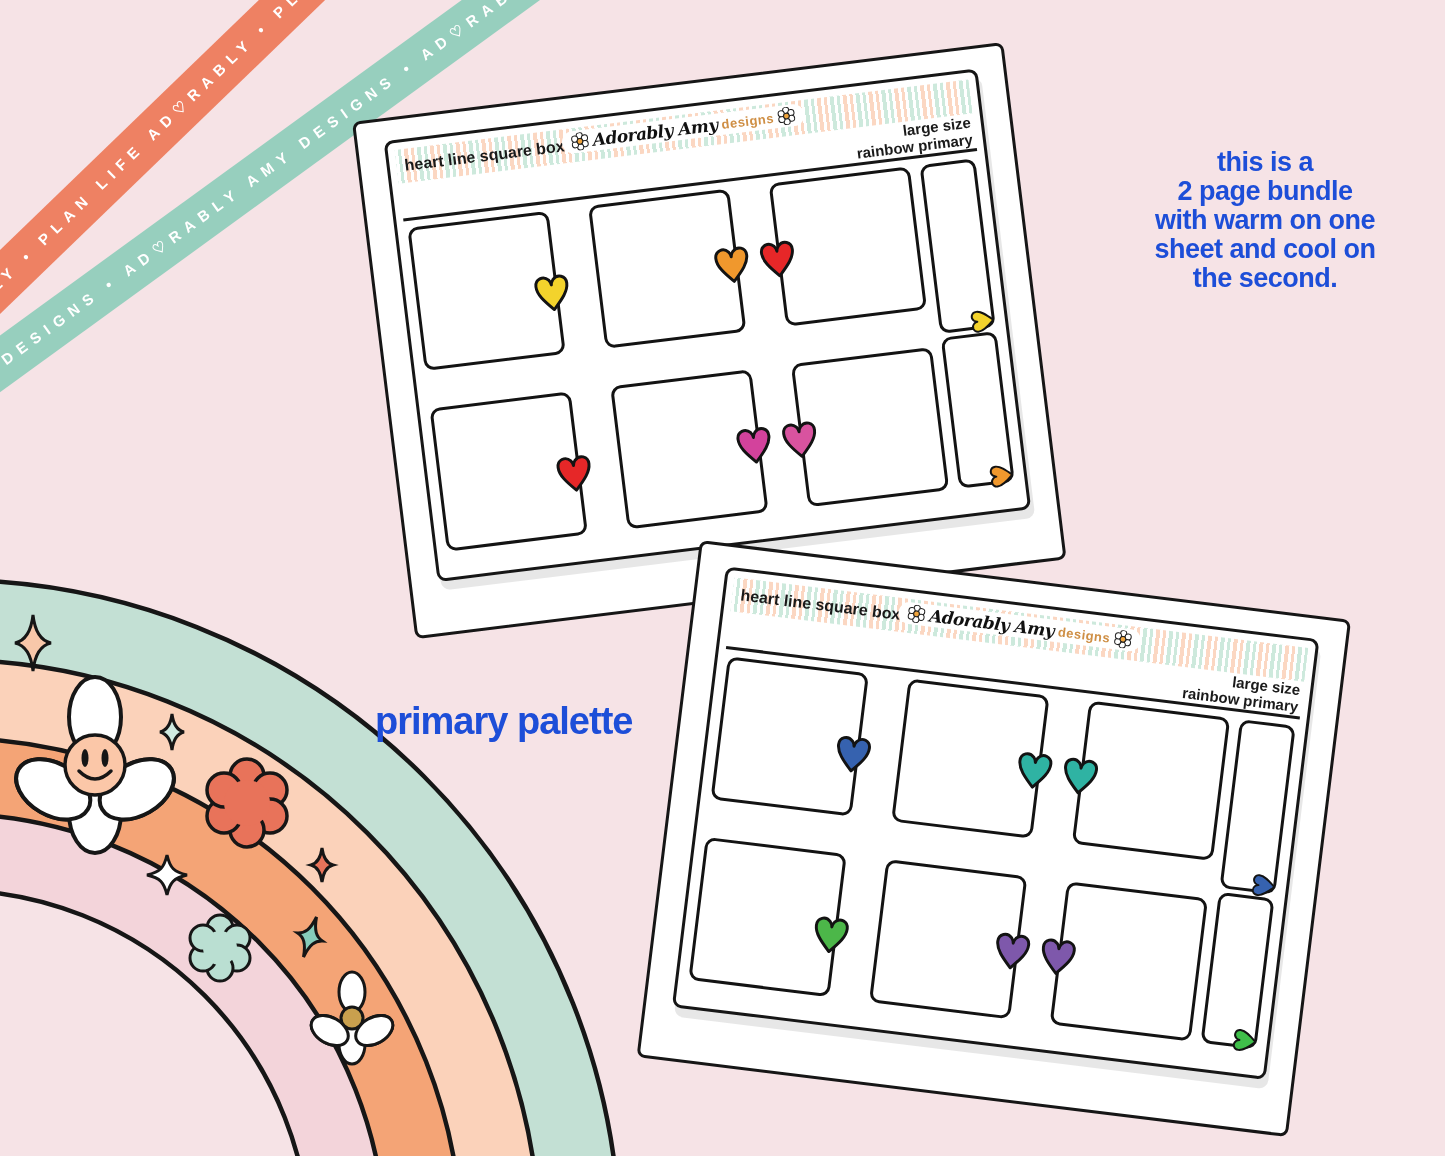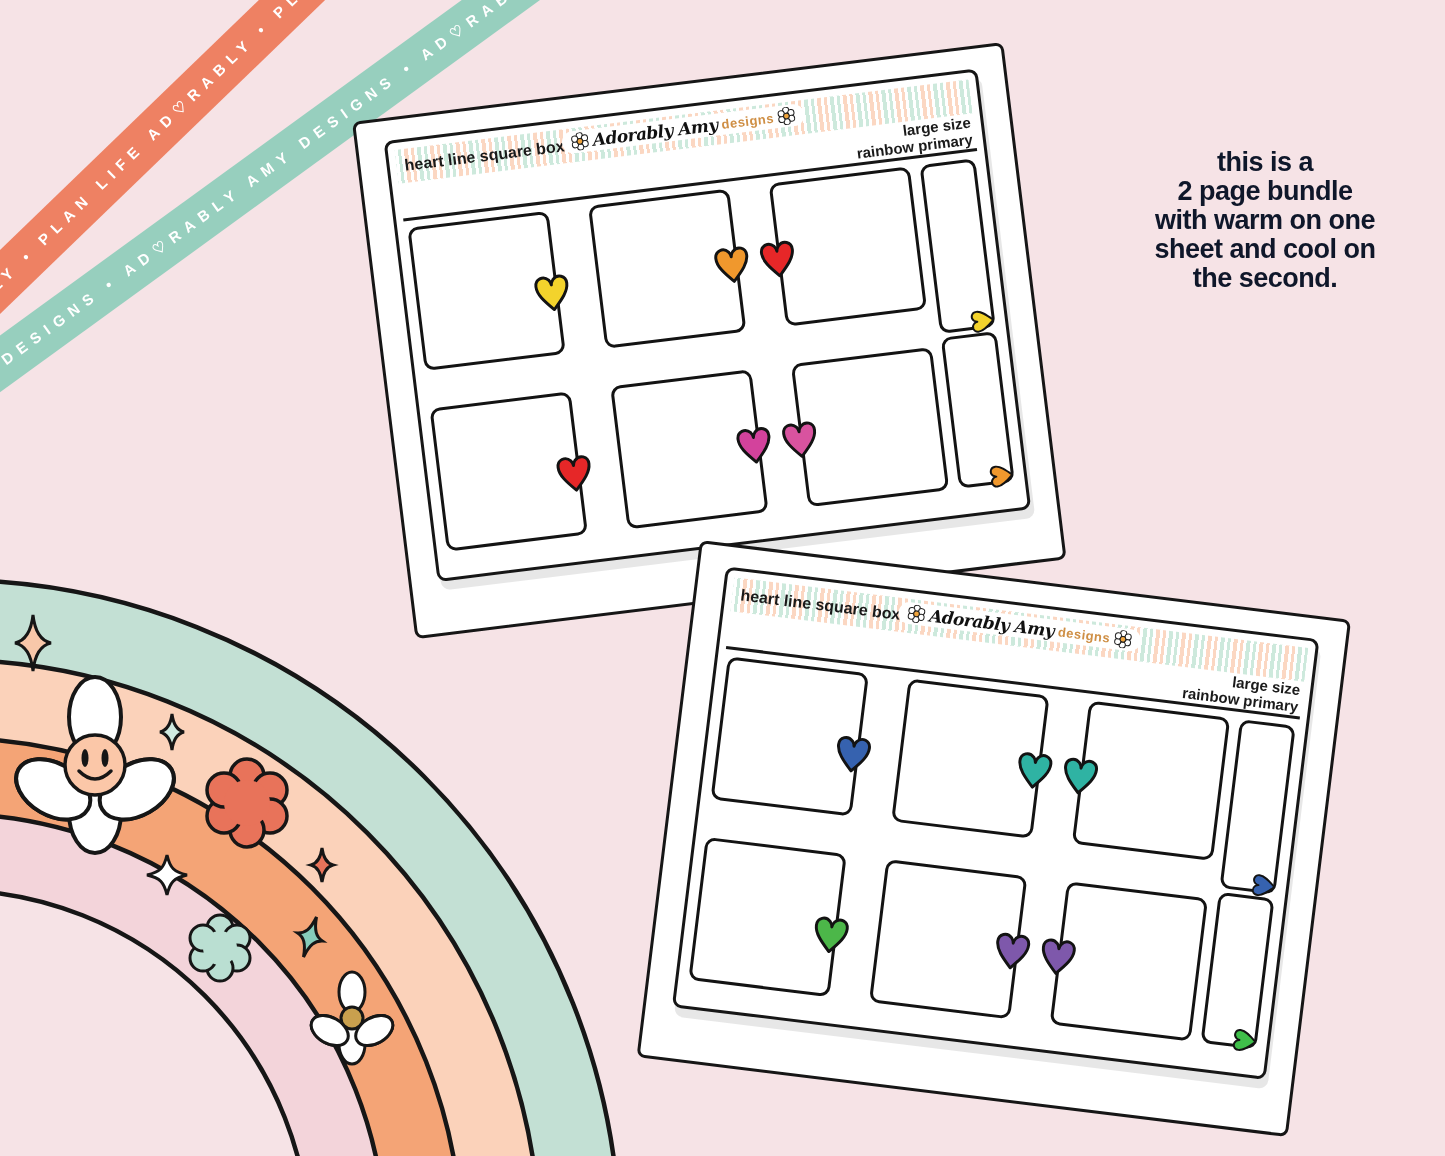--- a/index.html
+++ b/index.html
@@ -77,21 +77,21 @@
   .h-r1b{ left:307px; top:141px; }
   .h-r1c{ left:353px; top:141px; }
   .h-r2a{ left:125px; top:329px; }
   .h-r2b{ left:307px; top:323px; }
   .h-r2c{ left:353px; top:323px; }
   .heart-side{ width:27px; height:27px; transform:rotate(-90deg); }
   .h-s1{ left:556px; top:235px; }
   .h-s2{ left:556px; top:391px; }
 
   
-  .caption{ position:absolute; color:#0f172a; font-weight:700; z-index:4; }
+  .caption{ position:absolute; color:#1d4ed8; font-weight:700; z-index:4; }
   .bundle-note{
     left:1095px; top:148px; width:340px; text-align:center;
     font-size:27px; line-height:29px; letter-spacing:-0.5px; white-space:pre-line;
   }
   .palette-label{ left:375px; top:700px; font-size:38px; letter-spacing:-1px; }
 </style>
 </head>
 <body>
 
 <div class="canvas">
@@ -323,14 +323,15 @@
         <path d="M50,90C28,67 13,50 13,31 13,13 33,6 45,19 47.5,22 49.5,26.5 50,31 50.5,26.5 52.5,22 55,19 67,6 87,13 87,31 87,50 72,67 50,90Z" fill="#3fbf4a"></path>
       </svg>
     </div>
   </div>
 
   <div class="caption bundle-note">this is a
 2 page bundle
 with warm on one
 sheet and cool on
 the second.</div>
+  <div class="caption palette-label">primary palette</div>
 
 </div>
 
 </body></html>

